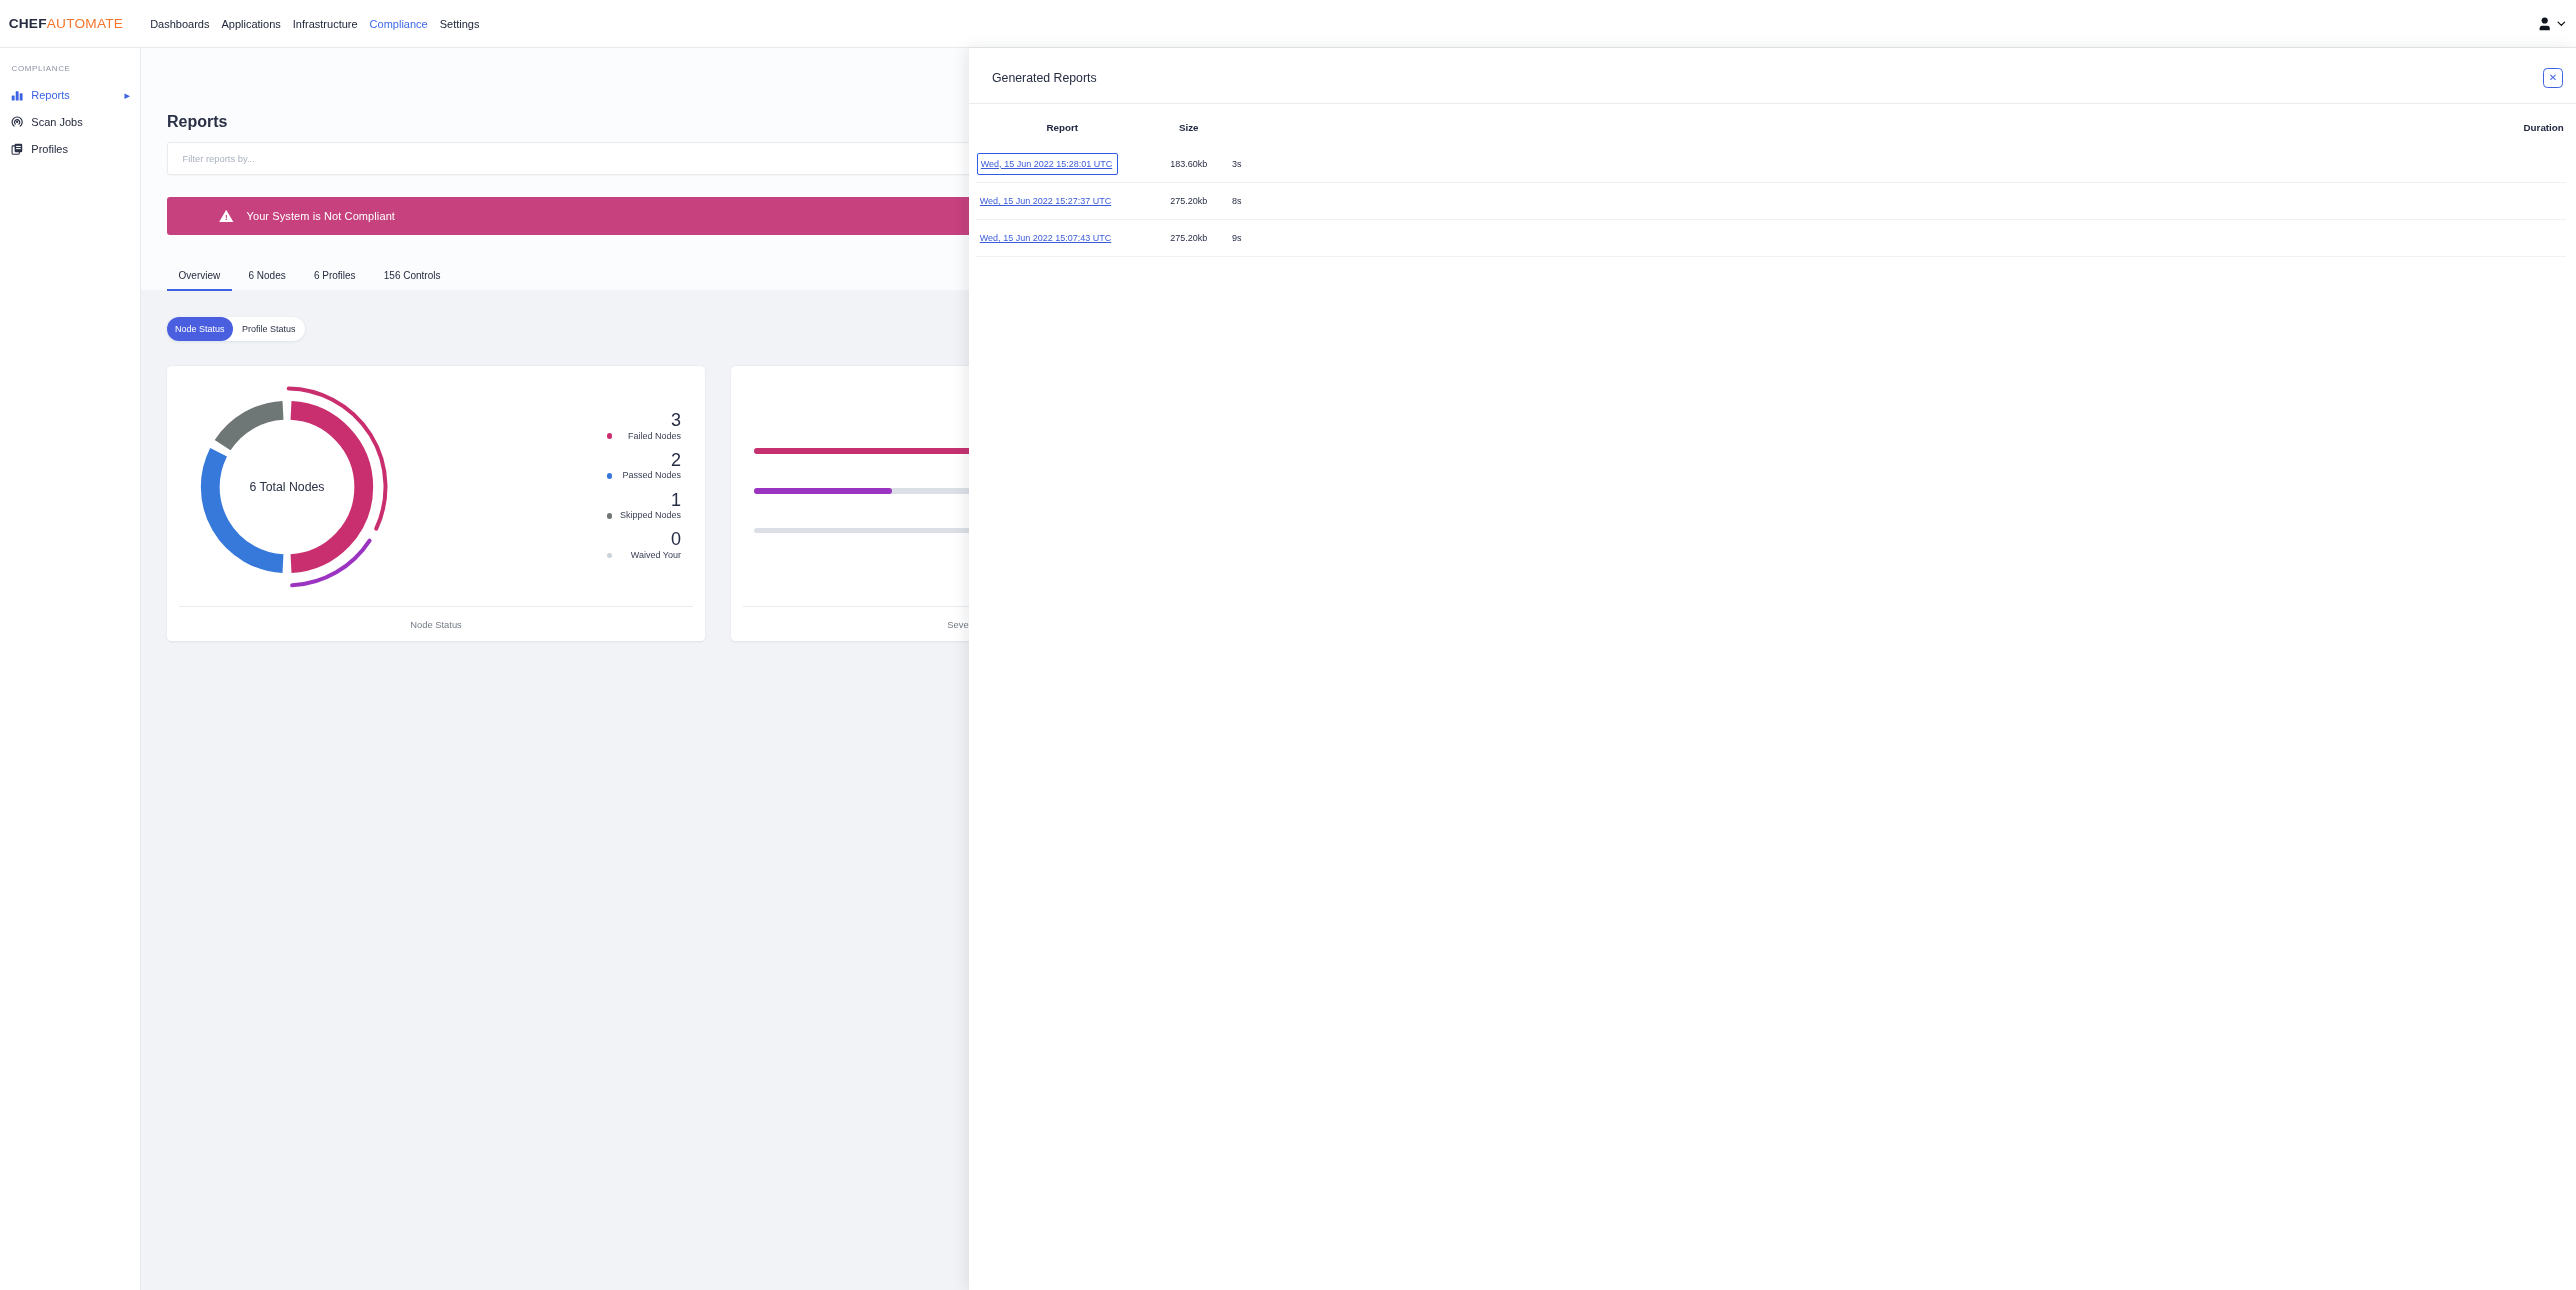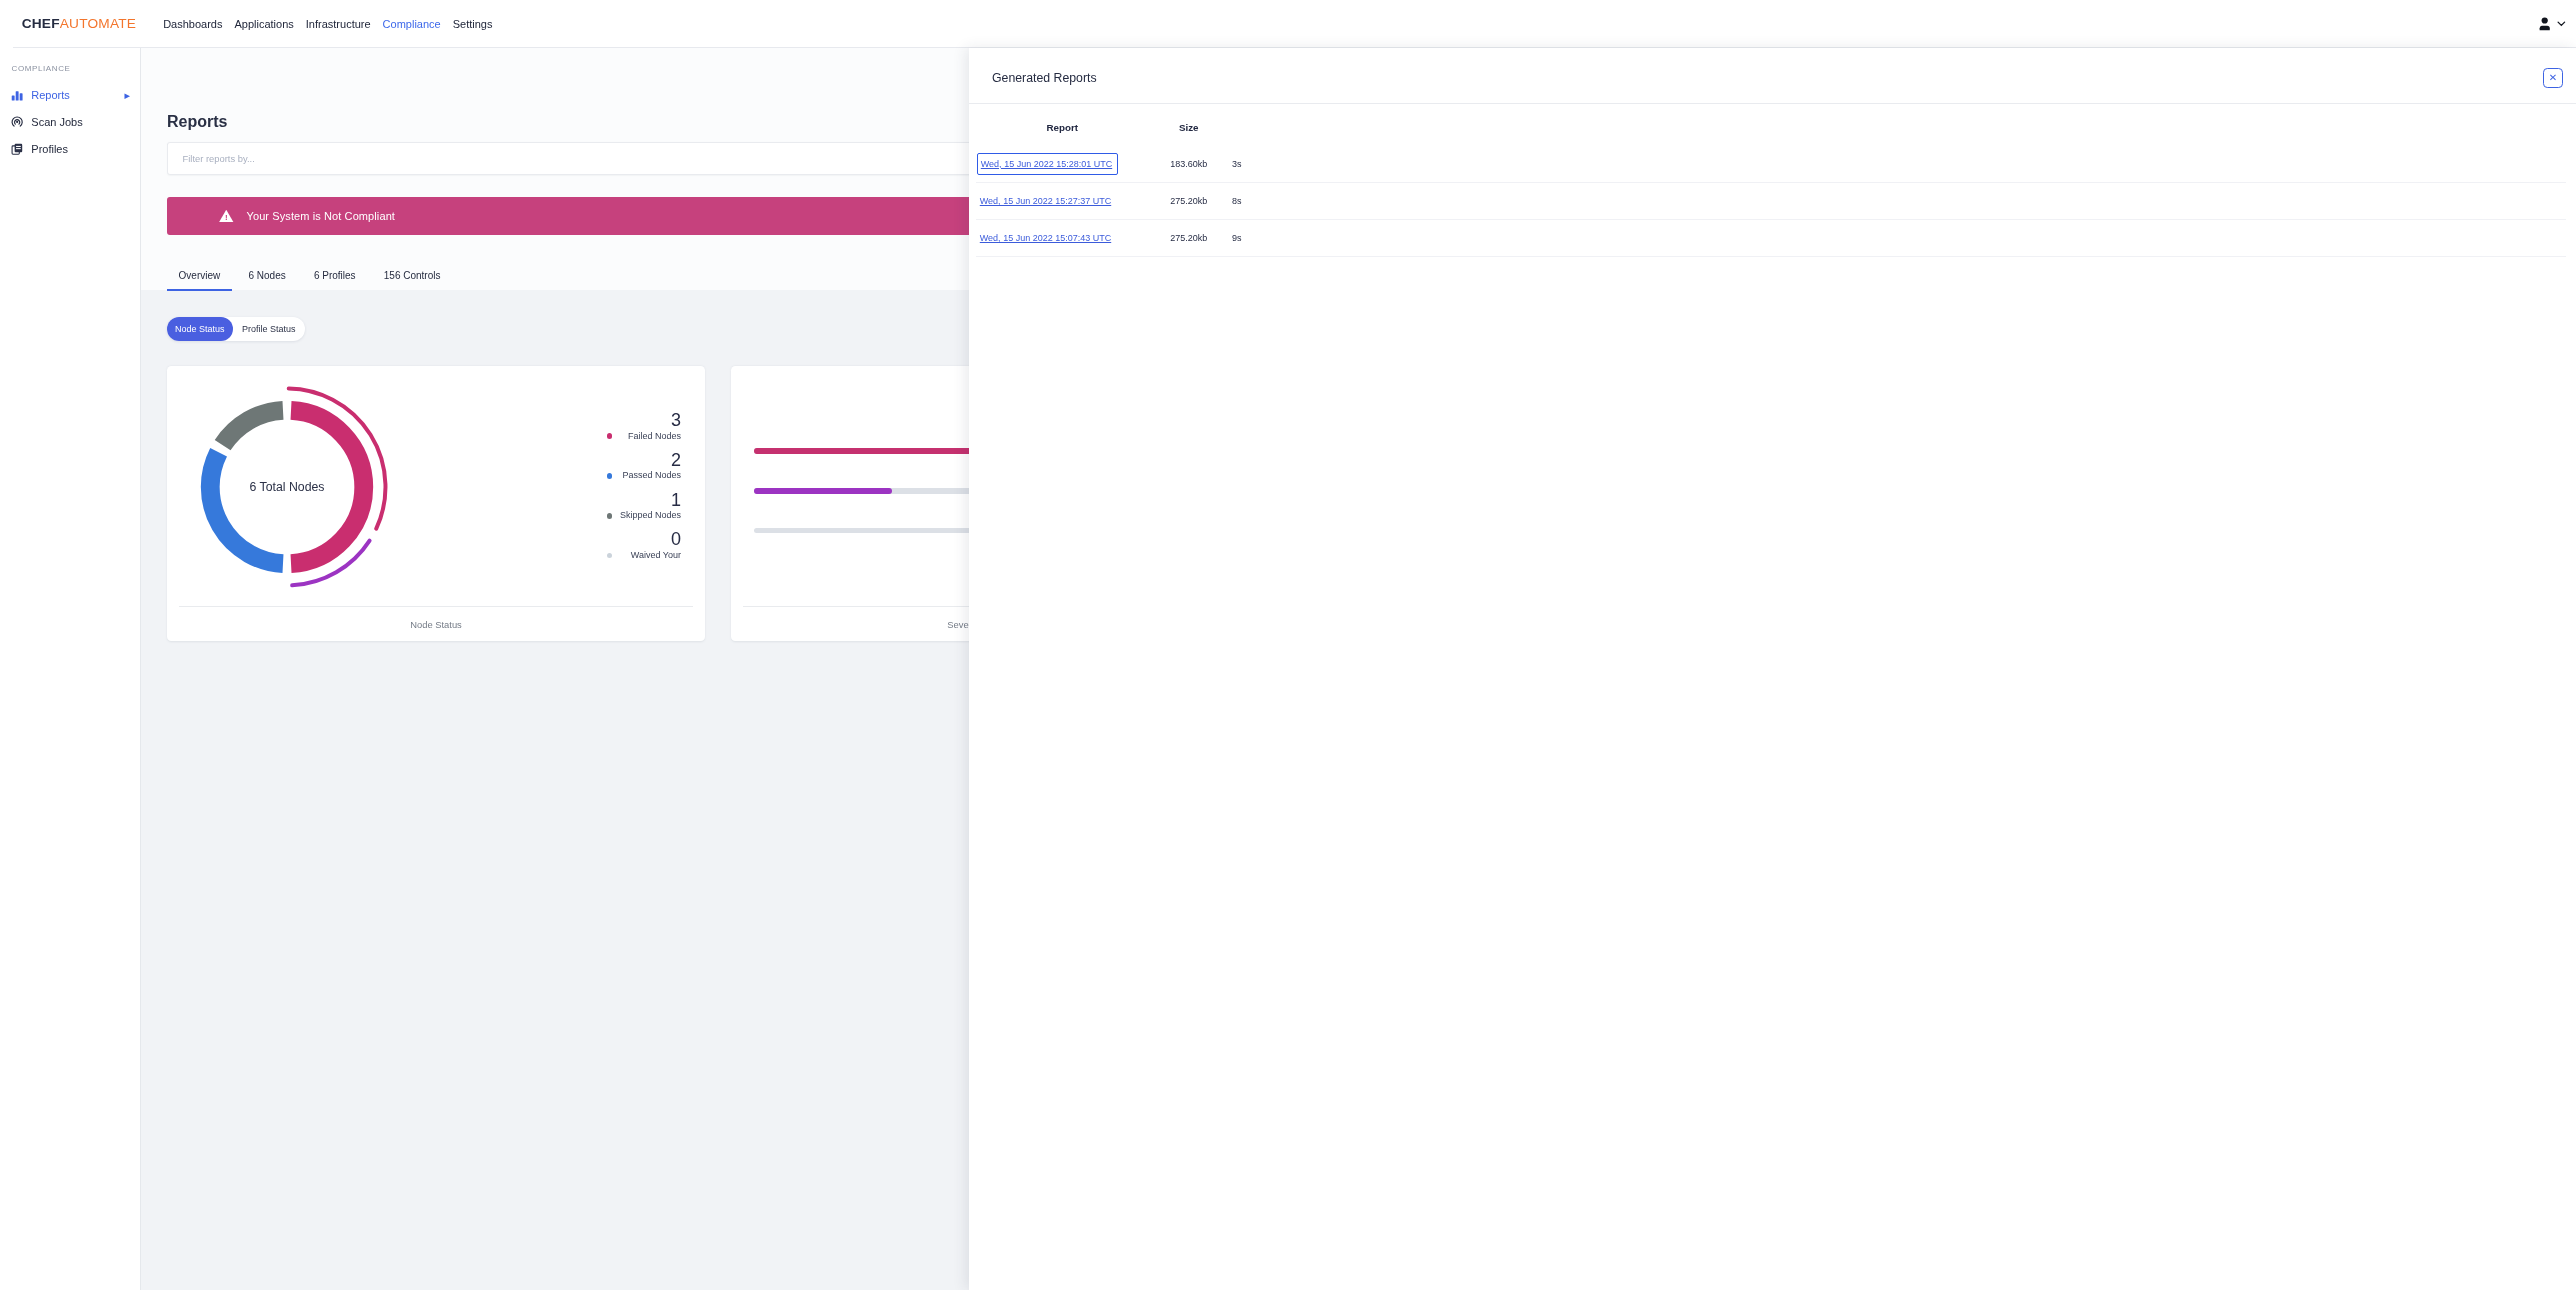--- a/index.html
+++ b/index.html
@@ -1,20 +1,20 @@
 <!DOCTYPE html>
 <html style="font-size:11.6px"><head>
 <meta charset="utf-8">
 <style>
   * { margin:0; padding:0; box-sizing:border-box; }
   html,body { width:1288px; height:645px; overflow:hidden; background:#fff;
               font-family:"Liberation Sans", sans-serif; }
 
   
-  .header { position:fixed; top:0; left:13px; right:0; height:48px; background:#fff;
+  .header { position:fixed; top:0; left:0; right:0; height:48px; background:#fff;
             border-bottom:0.7px solid #e7e9ee; display:flex; align-items:center; z-index:50; }
   .logo { margin-left:8.7px; font-size:13.7px; letter-spacing:0.2px; cursor:pointer; white-space:nowrap; }
   .logo .chef { font-weight:800; color:#252c41; }
   .logo .automate { font-weight:300; color:#F3752C; }
   .nav { display:flex; gap:12px; margin-left:27px; }
   .nav-item { font-size:11px; color:#21273b; cursor:pointer; }
   .nav-item.active { color:#3D68EA; }
   .user-box { position:absolute; right:10px; top:0; height:48px; display:flex; align-items:center; gap:3.6px; cursor:pointer; }
 
   
@@ -255,20 +255,21 @@
 </div>
 
 <div class="panel">
   <div class="panel-title">Generated Reports</div>
   <div class="panel-close">✕</div>
   <div class="panel-divider"></div>
 
   <div class="tbl-head">
     <div class="th-report">Report</div>
     <div class="th-size">Size</div>
+    <div class="th-duration">Duration</div>
   </div>
 
   <div class="tbl-body">
     <div class="tbl-row">
       <div class="td-report"><span class="focus-box"><span class="report-link">Wed, 15 Jun 2022 15:28:01 UTC</span></span></div>
       <div class="td-size">183.60kb</div>
       <div class="td-duration">3s</div>
     </div>
     <div class="tbl-row">
       <div class="td-report"><span class="report-link">Wed, 15 Jun 2022 15:27:37 UTC</span></div>

